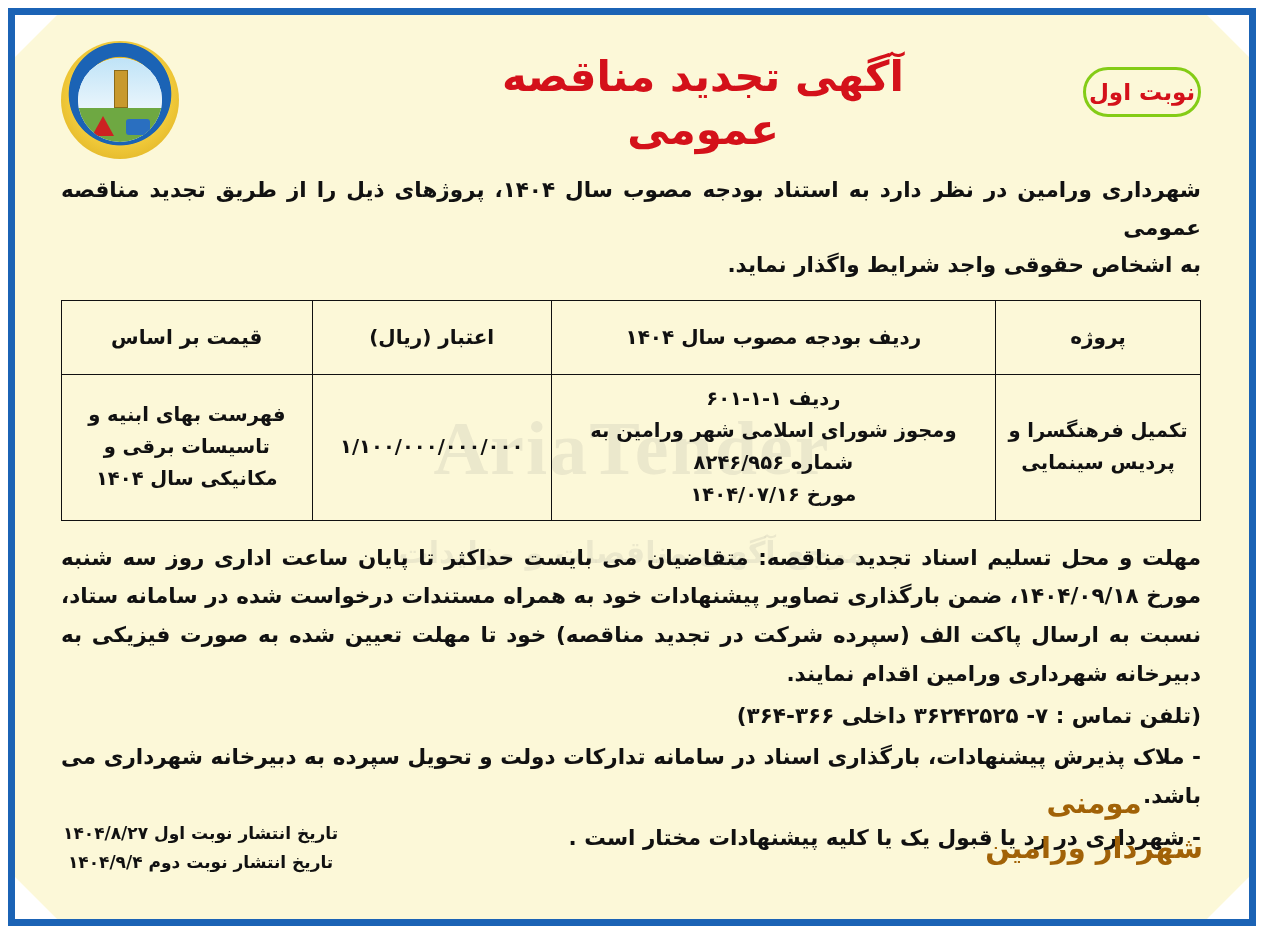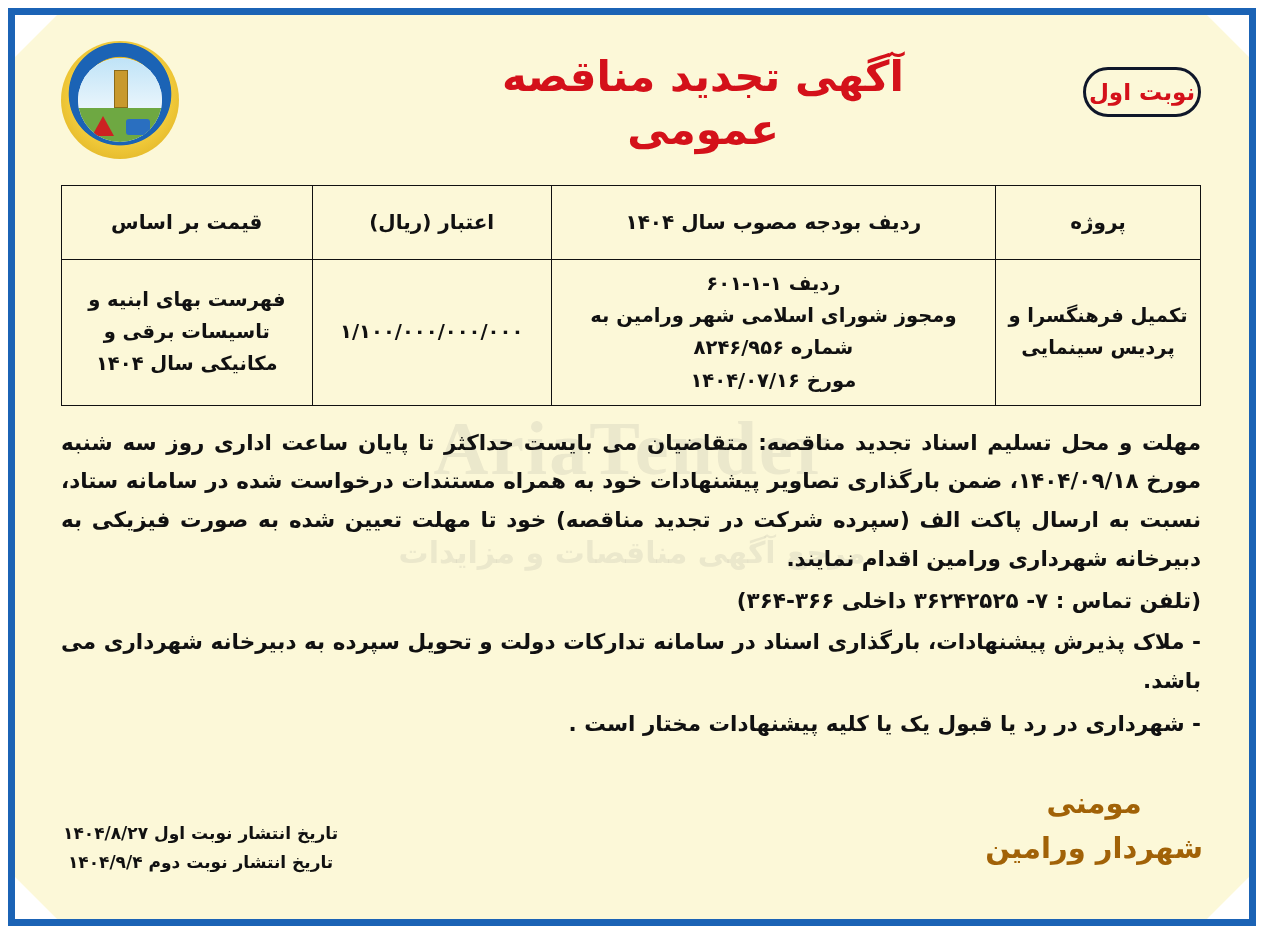--- a/index.html
+++ b/index.html
@@ -95,21 +95,21 @@
     position: relative;
     height: 140px;
   }
 
   .badge {
     position: absolute;
     right: 12px;
     top: 38px;
     width: 112px;
     height: 44px;
-    border: 3px solid #0f172a;
+    border: 3px solid #84cc16;
     border-radius: 26px;
     color: #d4111a;
     font-size: 23px;
     font-weight: bold;
     display: flex;
     align-items: center;
     justify-content: center;
     letter-spacing: -1px;
   }
 
@@ -330,20 +330,22 @@
               <div class="logo-sky"></div>
               <div class="logo-ground"></div>
               <div class="logo-tower"></div>
               <div class="logo-red"></div>
               <div class="logo-blue"></div>
             </div>
           </div>
         </div>
 
         <div class="intro">
+          <div>شهرداری ورامین در نظر دارد به استناد بودجه مصوب سال ۱۴۰۴، پروژهای ذیل را از طریق تجدید مناقصه عمومی</div>
+          <div>به اشخاص حقوقی واجد شرایط واگذار نماید.</div>
         </div>
 
         <table class="tender-table">
           <thead>
             <tr>
               <th class="col-project">پروژه</th>
               <th class="col-row">ردیف بودجه مصوب سال ۱۴۰۴</th>
               <th class="col-credit">اعتبار (ریال)</th>
               <th class="col-basis">قیمت بر اساس</th>
             </tr>

